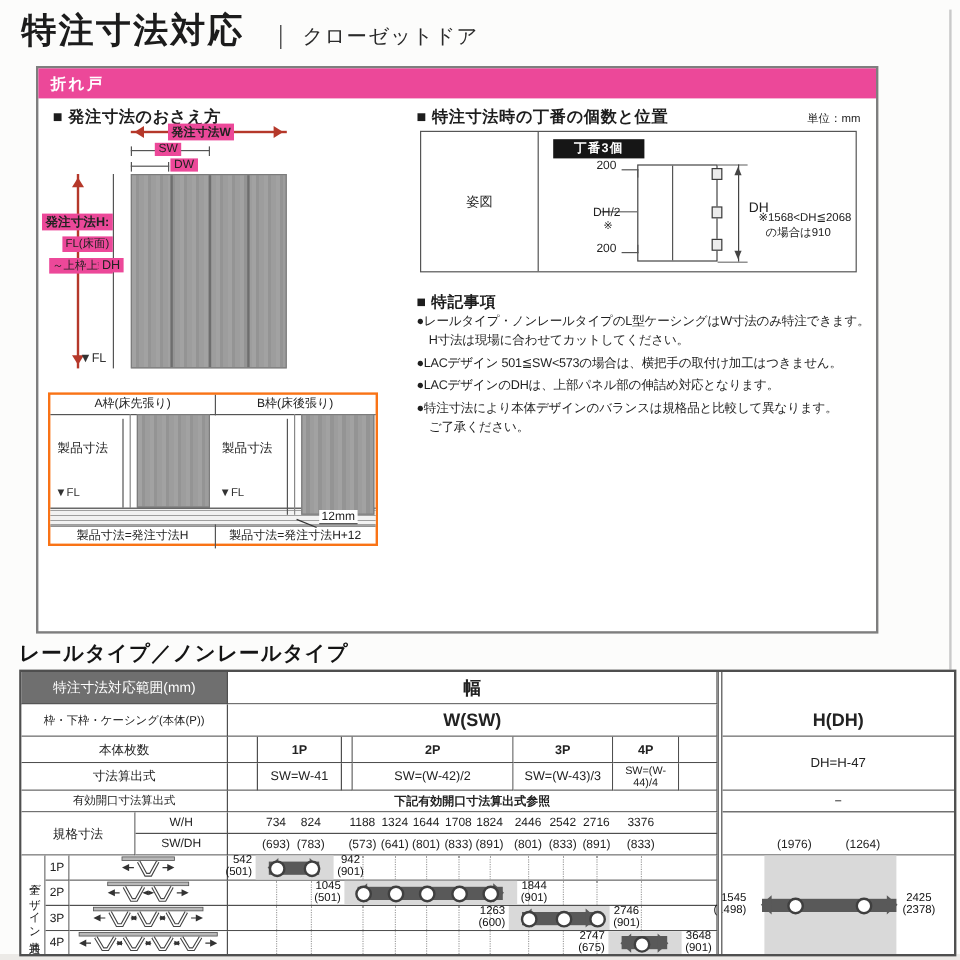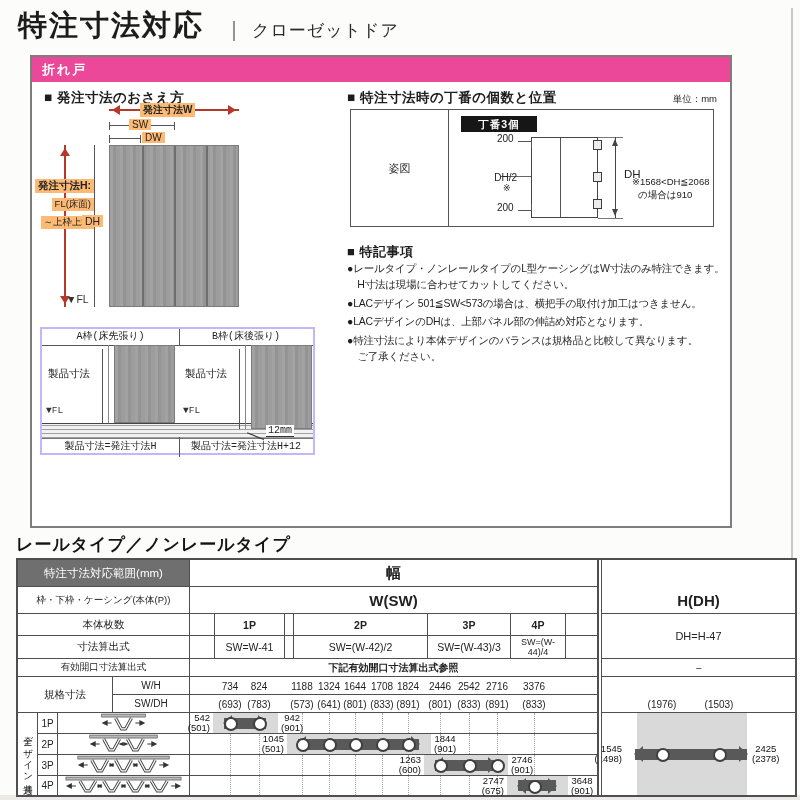--- a/index.html
+++ b/index.html
@@ -26,23 +26,23 @@
   .harrow:before{left:-2px;border-right:8px solid #b5382a;}
   .harrow:after{right:-2px;border-left:8px solid #b5382a;}
   .varrow{width:0;border-left:2px solid #b5382a;}
   .varrow:before,.varrow:after{content:"";position:absolute;left:-6px;border:5px solid transparent;}
   .varrow:before{top:-2px;border-bottom:8px solid #b5382a;}
   .varrow:after{bottom:-2px;border-top:8px solid #b5382a;}
   .dline-h{height:0;border-top:1px solid #555;}
   .dline-v{width:0;border-left:1px solid #555;}
   .tick-end-h:before,.tick-end-h:after{content:"";position:absolute;top:-4px;height:8px;border-left:1px solid #555;}
   .tick-end-h:before{left:0;} .tick-end-h:after{right:0;}
-  .dimlab{background:#fdba74;padding:0 3px;font-size:10px;color:#222;white-space:nowrap;}
-  
-  .abbox{border:2px solid #c4b5fd;background:#fff;box-sizing:border-box;font-family:Liberation Mono, monospace;}
+  .dimlab{background:#ec4899;padding:0 3px;font-size:10px;color:#222;white-space:nowrap;}
+  
+  .abbox{border:2px solid #f97316;background:#fff;box-sizing:border-box;}
   .hatch{background:repeating-linear-gradient(0deg,#9f9f9f 0 1px,#f2f2f2 1px 4px);border-top:1px solid #444;border-bottom:1px solid #777;}
   .panel-g{background:#9c9c9c;background-image:repeating-linear-gradient(90deg,#a2a2a2 0 3px,#949494 3px 6px,#9d9d9d 6px 10px);
            border:1px solid #7c7c7c;box-sizing:border-box;}
   
   .hingebox{border:1.5px solid #555;background:#fff;box-sizing:border-box;}
   .badge{background:#161616;color:#fff;font-size:10.5px;font-weight:bold;text-align:center;line-height:16px;letter-spacing:1px;}
   .hinge-sq{background:#ececec;border:1px solid #3d3d3d;box-sizing:border-box;}
   .thin-v-dim{width:0;border-left:1px solid #444;}
   .thin-v-dim:before,.thin-v-dim:after{content:"";position:absolute;left:-4px;border:3.5px solid transparent;}
   .thin-v-dim:before{top:-1px;border-bottom:7px solid #444;}
@@ -251,21 +251,21 @@
       <span class="num" style="left:145px;">(801)</span>
       <span class="num" style="left:172px;">(833)</span>
       <span class="num" style="left:198px;">(891)</span>
       <span class="num" style="left:230px;">(801)</span>
       <span class="num" style="left:259px;">(833)</span>
       <span class="num" style="left:287px;">(891)</span>
       <span class="num" style="left:324px;">(833)</span>
     </div>
     <div class="tc chart nr" style="left:584px;top:135px;right:0;height:18px;">
       <span class="num" style="left:40px;">(1976)</span>
-      <span class="num" style="left:97px;">(1503)</span>
+      <span class="num" style="left:97px;">(1264)</span>
     </div>
 
     <div class="tc vert" style="left:0;top:153px;width:20px;height:82px;border-bottom:none;">全デザイン共通</div>
     <div class="tc" style="left:20px;top:153px;width:20px;height:21px;font-size:10px;">1P</div>
     <div class="tc" style="left:20px;top:174px;width:20px;height:21px;font-size:10px;">2P</div>
     <div class="tc" style="left:20px;top:195px;width:20px;height:21px;font-size:10px;">3P</div>
     <div class="tc nb" style="left:20px;top:216px;width:20px;height:19px;font-size:10px;">4P</div>
 
     <div class="tc" style="left:40px;top:153px;width:132px;height:21px;">
       <svg width="132" height="20" viewBox="0 0 132 20">

